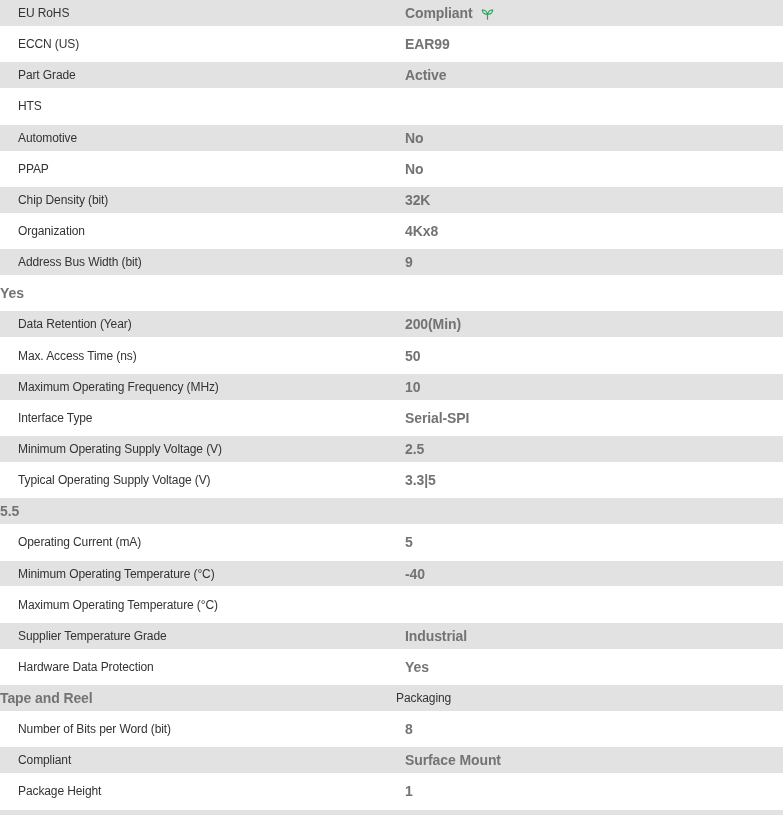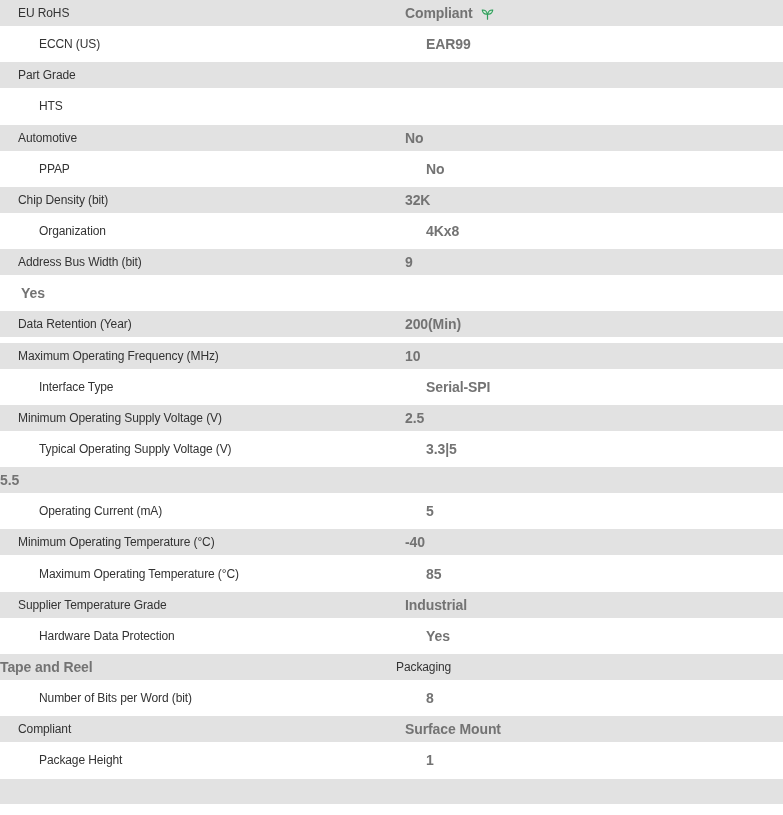--- a/index.html
+++ b/index.html
@@ -16,21 +16,20 @@
   .table-wrap {
     width: 783px;
     margin-top: -2.6px;
   }
   .row {
     height: 31.15px;
     box-sizing: border-box;
     display: flex;
     align-items: center;
     width: 783px;
-    padding-left: 21px;
   }
   .row.shaded {
     background: #e2e2e2;
     background-clip: content-box;
     padding: 2.6px 0;
   }
   .cell {
     display: flex;
     align-items: center;
     height: 100%;
@@ -78,20 +77,24 @@
   </div>
       <div class="row">
     <div class="cell label">ECCN (US)</div>
     <div class="cell value">
       <span>EAR99</span>
 
     </div>
   </div>
       <div class="row shaded">
     <div class="cell label">Part Grade</div>
+    <div class="cell value">
+      <span>Active</span>
+
+    </div>
   </div>
       <div class="row">
     <div class="cell label">HTS</div>
   </div>
       <div class="row shaded">
     <div class="cell label">Automotive</div>
     <div class="cell value">
       <span>No</span>
 
     </div>
@@ -130,20 +133,27 @@
 
     </div>
   </div>
       <div class="row shaded">
     <div class="cell label">Data Retention (Year)</div>
     <div class="cell value">
       <span>200(Min)</span>
 
     </div>
   </div>
+      <div class="row">
+    <div class="cell label">Max. Access Time (ns)</div>
+    <div class="cell value">
+      <span>50</span>
+
+    </div>
+  </div>
       <div class="row shaded">
     <div class="cell label">Maximum Operating Frequency (MHz)</div>
     <div class="cell value">
       <span>10</span>
 
     </div>
   </div>
       <div class="row">
     <div class="cell label">Interface Type</div>
     <div class="cell value">
@@ -180,24 +190,20 @@
   </div>
       <div class="row shaded">
     <div class="cell label">Minimum Operating Temperature (°C)</div>
     <div class="cell value">
       <span>-40</span>
 
     </div>
   </div>
       <div class="row">
     <div class="cell label">Maximum Operating Temperature (°C)</div>
-    <div class="cell value">
-      <span>85</span>
-
-    </div>
   </div>
       <div class="row shaded">
     <div class="cell label">Supplier Temperature Grade</div>
     <div class="cell value">
       <span>Industrial</span>
 
     </div>
   </div>
       <div class="row">
     <div class="cell label">Hardware Data Protection</div>

